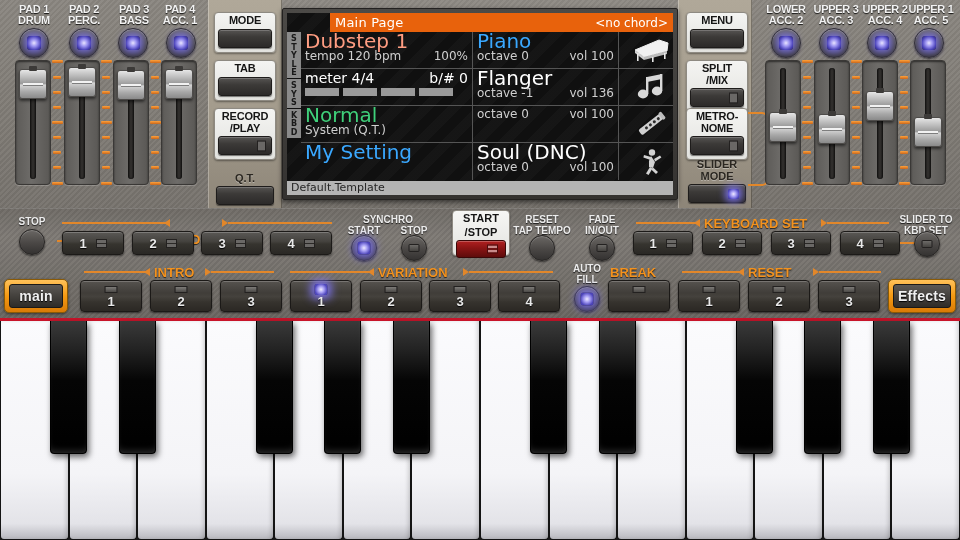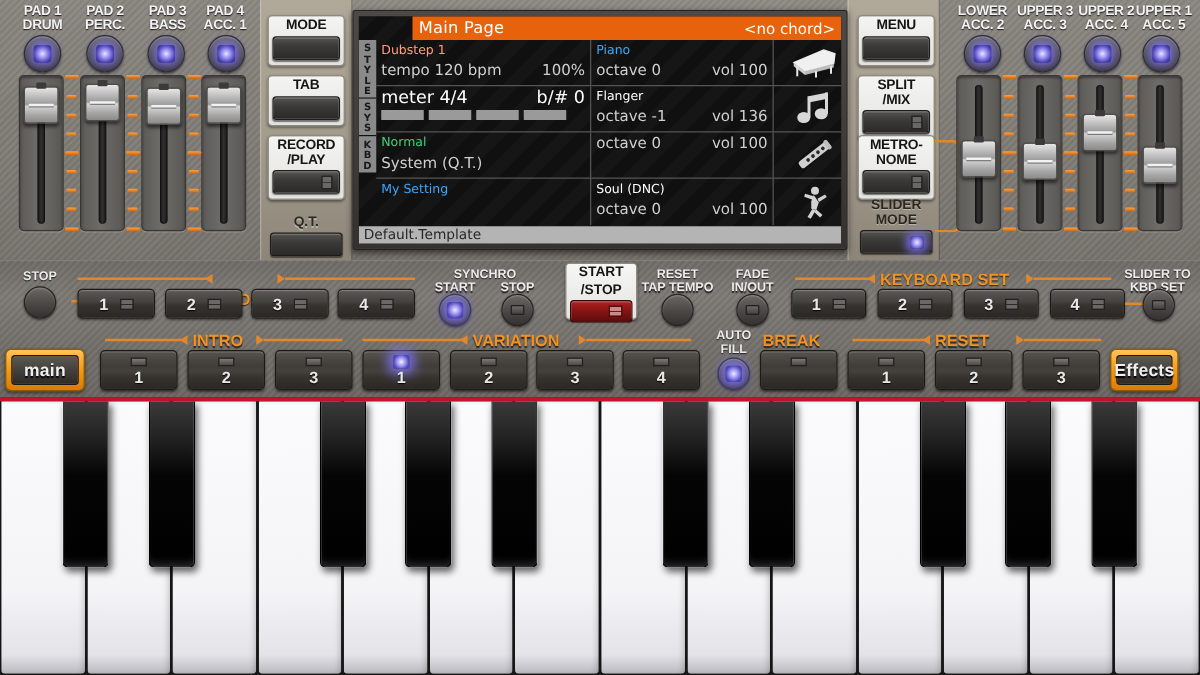--- a/index.html
+++ b/index.html
@@ -168,21 +168,21 @@
     width:14px; flex:0 0 14px; background:#8a8a8a; color:#1a1a1a;
     font-size:8px; font-weight:bold; line-height:8.6px; text-align:center;
     padding-top:3px; letter-spacing:0;
     border-bottom:1px solid #101010;
   }
   .grid-col{ display:flex; flex-direction:column; }
   .rowgrp{ display:flex; }
   .cellL{ width:172px; flex:0 0 172px; border-right:1px solid #555; border-bottom:1px solid #555; padding:1px 4px 2px;}
   .cellM{ width:146px; flex:0 0 146px; border-right:1px solid #555; border-bottom:1px solid #555; padding:1px 4px 2px;}
   .cellI{ width:64px; flex:0 0 64px; border-bottom:1px solid #555; position:relative;}
-  .l1{ font-size:10px; line-height:16px; color:#fff; white-space:nowrap;}
+  .l1{ font-size:20px; line-height:16px; color:#fff; white-space:nowrap;}
   .l2{ font-size:12px; line-height:14px; color:#cfcfcf; display:flex; justify-content:space-between; white-space:nowrap;}
   .l1.style{color:#ff9d82;}
   .l1.blue{color:#3aa8ff;}
   .l1.green{color:#3fd07a;}
   .l1.plain{color:#fff;}
   .beatbar{ display:flex; gap:4px; margin-top:2px;}
   .beatbar i{ display:block; width:34px; height:8px; background:#9a9a9a; }
   #disp-footer{
     position:absolute; left:0; right:0; bottom:0; height:14px;
     background:#b4b4b4; color:#262626; font-size:11px; line-height:14px; padding-left:4px;
@@ -817,21 +817,21 @@
 </div>
 <div class="bigbtn" style="left:748px;">
   <span class="dled"></span>
   <span class="n">2</span>
 </div>
 <div class="bigbtn" style="left:818px;">
   <span class="dled"></span>
   <span class="n">3</span>
 </div>
 
-<div class="hlbtn" style="left:888px;width:55px;">
+<div class="hlbtn" style="left:888px;width:68px;">
   <div class="inner">Effects</div>
 </div>
 
 <div id="kbd">
     <div class="wkey" style="left: 0px; width: 68.5714px;"></div>
     <div class="wkey" style="left: 68.5714px; width: 68.5714px;"></div>
     <div class="wkey" style="left: 137.143px; width: 68.5714px;"></div>
     <div class="wkey" style="left: 205.714px; width: 68.5714px;"></div>
     <div class="wkey" style="left: 274.286px; width: 68.5714px;"></div>
     <div class="wkey" style="left: 342.857px; width: 68.5714px;"></div>

